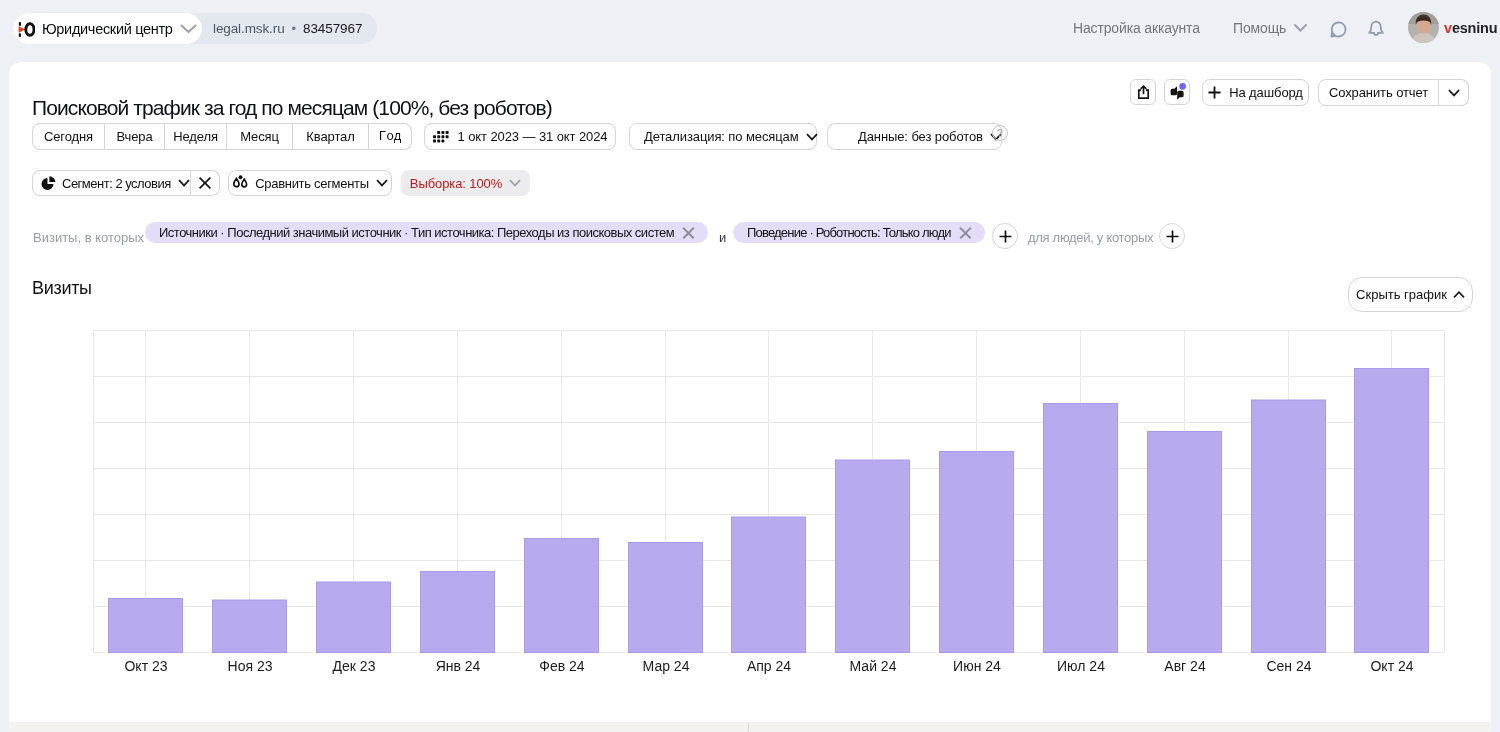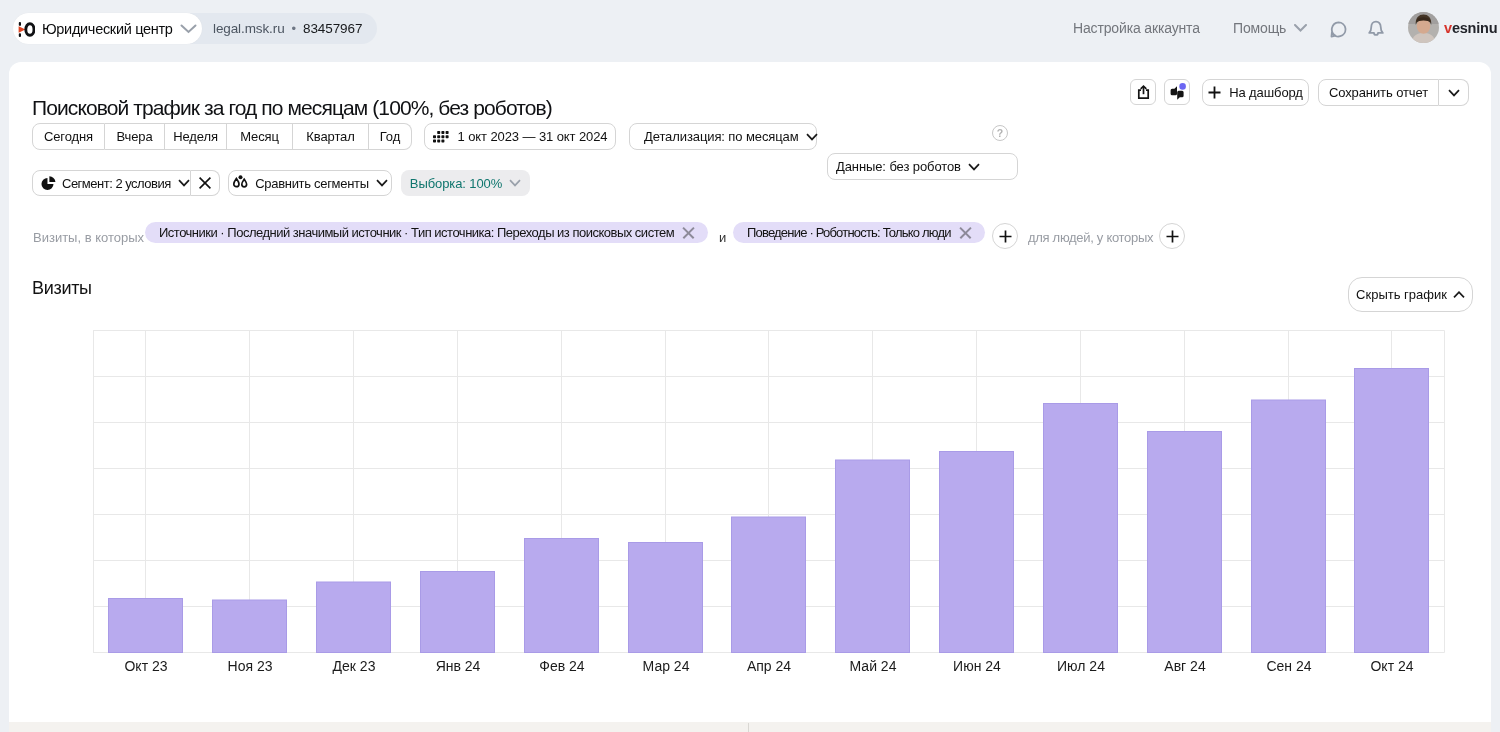--- a/index.html
+++ b/index.html
@@ -26,21 +26,21 @@
 
   .btn { display:flex; align-items:center; justify-content:center; background:#fff;
     border:1px solid #d5d5d5; border-radius:8px; height:27px; font-size:13px; color:#111; letter-spacing:-0.1px; white-space:nowrap;}
   .iconbtn { width:26px; height:26px; padding:0; border-radius:6px; }
 
   
   .seg { left:32px; top:123px; display:flex; height:27px; }
   .seg div { border:1px solid #d5d5d5; border-left-width:0; background:#fff; display:flex; align-items:center; justify-content:center;
     font-size:13px; color:#111; letter-spacing:-0.1px;}
   .seg div:first-child { border-left-width:1px; border-radius:8px 0 0 8px; }
-  .seg div:last-child { border-radius:0 8px 8px 0; }
+  .seg div:last-child { border-radius:0 8px 8px 0;font-family:Liberation Mono, monospace; }
 
   
   .chip { height:21px; background:#e3ddf8; border-radius:15px; display:flex; align-items:center;
     padding:0 12px 0 14px; font-size:13px; color:#121212; letter-spacing:-0.5px; white-space:nowrap;}
   .chip .x { margin-left:8px; }
   .xicon { position:relative; width:14px; height:14px; display:inline-block; }
   .xicon::before, .xicon::after { content:""; position:absolute; left:-1px; top:6px; width:15px; height:1.6px; background:#8d8a99; }
   .xicon::before { transform:rotate(45deg);} .xicon::after { transform:rotate(-45deg);}
   .plus-circle { width:26px; height:26px; border-radius:50%; border:1px solid #d5d5d5; background:#fff;
     display:flex; align-items:center; justify-content:center; }
@@ -152,21 +152,21 @@
         <rect x="8.4" y="8.4" width="3" height="3" rx="0.7"></rect>
     </g>
   </svg>
   1 окт 2023 — 31 окт 2024
 </div>
 <div class="abs btn" style="left:629px; top:123px; width:188px; justify-content:flex-start; padding:0 14px;">
   Детализация: по месяцам<svg width="12" height="8" viewBox="0 0 12 8" style="margin-left:7px;">
       <path d="M1 1.2 L6 6.4 L11 1.2" fill="none" stroke="#1a1a1a" stroke-width="1.7"></path>
     </svg>
 </div>
-<div class="abs btn" style="left:827px; top:123px; width:191px; justify-content:flex-start; padding:0 8px;margin-top:30px;">
+<div class="abs btn" style="left:827px; top:123px; width:175px; justify-content:flex-start; padding:0 30px;">
   Данные: без роботов<svg width="12" height="8" viewBox="0 0 12 8" style="margin-left:7px;">
       <path d="M1 1.2 L6 6.4 L11 1.2" fill="none" stroke="#1a1a1a" stroke-width="1.7"></path>
     </svg>
 </div>
 <div class="abs" style="left:992px; top:125px; width:16px; height:16px; border:1.4px solid #c7c7c7; border-radius:50%;
   display:flex; align-items:center; justify-content:center; font-size:10.5px; color:#b3b3b3; font-weight:700;">?</div>
 
 <div class="abs" style="left:32px; top:170px; display:flex; height:26px;">
   <div class="btn" style="height:26px; width:159px; border-radius:8px 0 0 8px; justify-content:flex-start; padding:0 8px; letter-spacing:-0.5px;">
     <svg width="15" height="15" viewBox="0 0 16 16" style="margin-right:6px;">
@@ -187,21 +187,21 @@
   <svg width="17" height="16" viewBox="0 0 17 16" style="margin-right:6px;">
     <path d="M4.4 3.4 C5.7 5.3 7 7 7 8.9 C7 10.5 5.8 11.7 4.4 11.7 C3 11.7 1.8 10.5 1.8 8.9 C1.8 7 3.1 5.3 4.4 3.4 Z" fill="none" stroke="#111" stroke-width="1.7"></path>
     <path d="M12.2 4.2 C13.4 6 14.6 7.5 14.6 9.3 C14.6 10.7 13.5 11.9 12.2 11.9 C10.9 11.9 9.8 10.7 9.8 9.3 C9.8 7.5 11 6 12.2 4.2 Z" fill="none" stroke="#111" stroke-width="1.7"></path>
     <circle cx="8.5" cy="2.2" r="2" fill="#111"></circle>
   </svg>
   Сравнить сегменты<svg width="12" height="8" viewBox="0 0 12 8" style="margin-left:7px;">
       <path d="M1 1.2 L6 6.4 L11 1.2" fill="none" stroke="#1a1a1a" stroke-width="1.7"></path>
     </svg>
 </div>
 <div class="abs" style="left:401px; top:170px; height:26px; width:129px; background:#ececee; border-radius:8px;
-  display:flex; align-items:center; justify-content:center; font-size:13px; color:#0f766e; letter-spacing:-0.1px;">
+  display:flex; align-items:center; justify-content:center; font-size:13px; color:#b91c1c; letter-spacing:-0.1px;">
   Выборка: 100%<svg width="12" height="8" viewBox="0 0 12 8" style="margin-left:7px;">
       <path d="M1 1.2 L6 6.4 L11 1.2" fill="none" stroke="#9aa1ab" stroke-width="1.7"></path>
     </svg>
 </div>
 
 <div class="abs graytext" style="left:33px; top:230px; font-size:13px;">Визиты, в которых</div>
 <div class="abs chip" style="left:145px; top:222px;">Источники&nbsp;·&nbsp;Последний значимый источник&nbsp;·&nbsp;Тип источника: Переходы из поисковых систем<span class="x xicon"></span></div>
 <div class="abs" style="left:719px; top:230px; font-size:13px; color:#333;">и</div>
 <div class="abs chip" style="left:733px; top:222px; letter-spacing:-0.8px;">Поведение&nbsp;·&nbsp;Роботность: Только люди<span class="x xicon"></span></div>
 <div class="abs plus-circle" style="left:992px; top:223px;">

